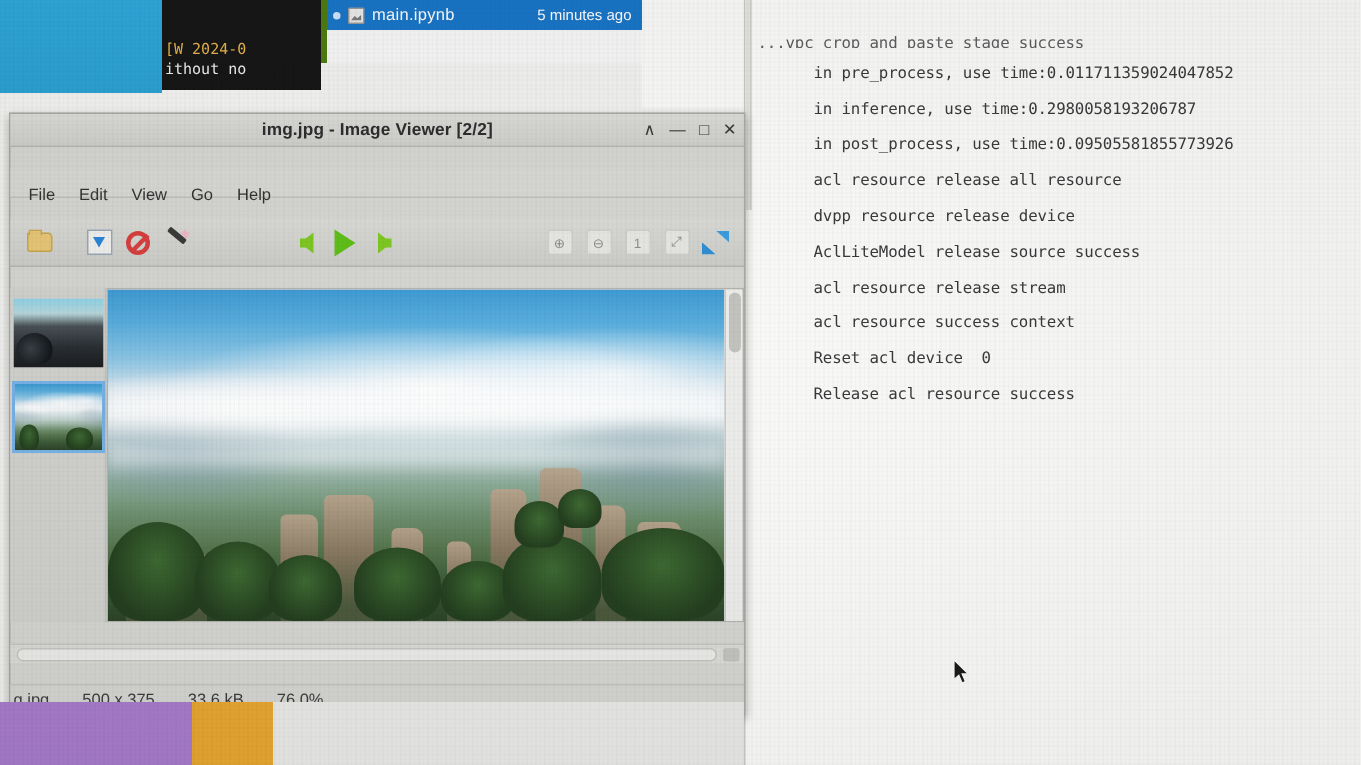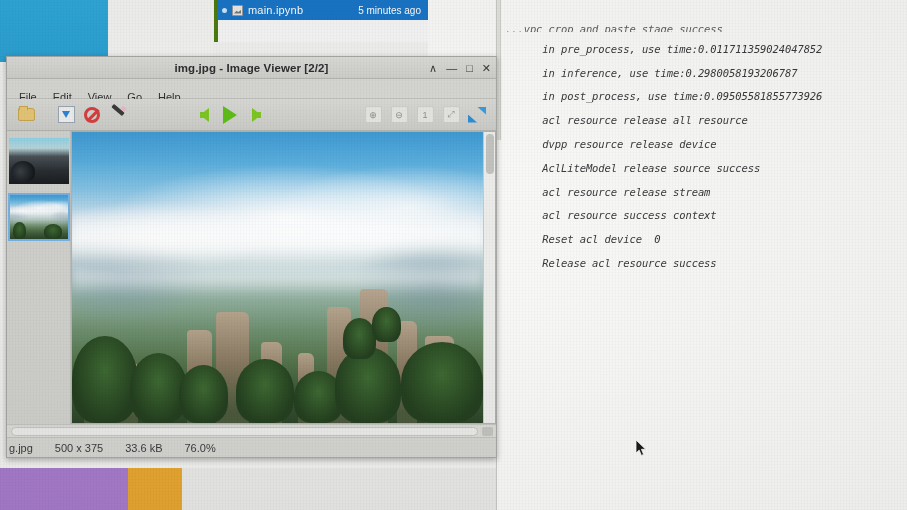--- a/index.html
+++ b/index.html
@@ -79,44 +79,43 @@
   .jl-body-fill {
     position: absolute; left: 214px; top: 42px; width: 214px; height: 30px;
     background: #f2f2f0;
   }
 
   
   .doc-pane {
     position: absolute; left: 496px; top: 0; width: 411px; height: 510px;
     background: #fbfbf9;
     border-left: 1px solid #c9c9c5;
-    font-style: italic;
   }
   .term-text {
     position: absolute; left: 8px; top: 0px; width: 400px;
     font-family: "DejaVu Sans Mono", monospace;
     font-size: 10.5px;
     line-height: 11.9px;
     color: #3a3a3c;
     letter-spacing: -0.1px;
     white-space: pre;
   }
   .term-text .clip { display: block; height: 8px; overflow: hidden; color: #5e5e60; }
   .gutter {
     position: absolute; left: 0px; top: 0; width: 4px; height: 140px;
     background: #e3e3df; border-right: 1px solid #cfcfcb;
   }
 
   
   .viewer {
-    position: absolute; left: 6px; top: 56px; width: 491px; height: 402px;
+    position: absolute; left: 6px; top: 75px; width: 491px; height: 402px;
     background: #d6d6d2;
     border: 1px solid #a9a9a5;
     box-shadow: 0 2px 6px rgba(0,0,0,.30);
-    display: flex; flex-direction: column;
+    display: flex; flex-direction: column; gap: 14px;
   }
   .titlebar {
     height: 22px; position: relative;
     background: linear-gradient(180deg,#dcdcd8,#cfcfcb);
     border-bottom: 1px solid #b6b6b2;
     display: flex; align-items: center; justify-content: center;
   }
   .title-text {
     font-size: 11.5px; font-weight: bold; color: #2e2e30; letter-spacing: .1px;
   }
@@ -255,20 +254,24 @@
     border-radius: 50% 50% 40% 40%;
   }
 </style>
 </head>
 <body>
 
 <div id="screen">
 
   <div class="desk-blue"></div>
 
+  <div class="jl-term">
+    <div>[W 2024-0</div>
+    <div class="l2">ithout no</div>
+  </div>
 
   <div class="jl-filebrowser">
     <div class="jl-row">
       <span class="jl-dot"></span>
       <span class="nb-icon"></span>
       <span class="jl-name">main.ipynb</span>
       <span class="jl-time">5 minutes ago</span>
     </div>
   </div>
   <div class="jl-body-fill"></div>

